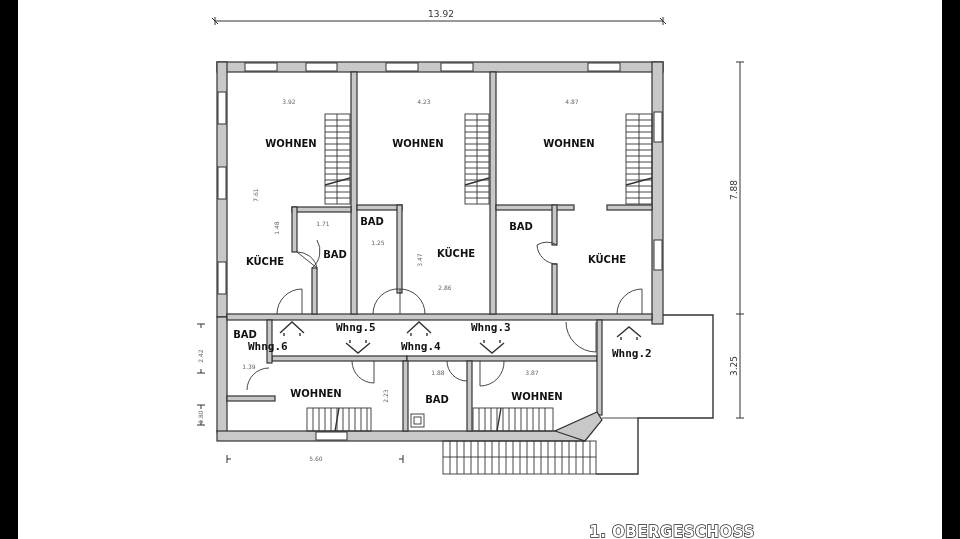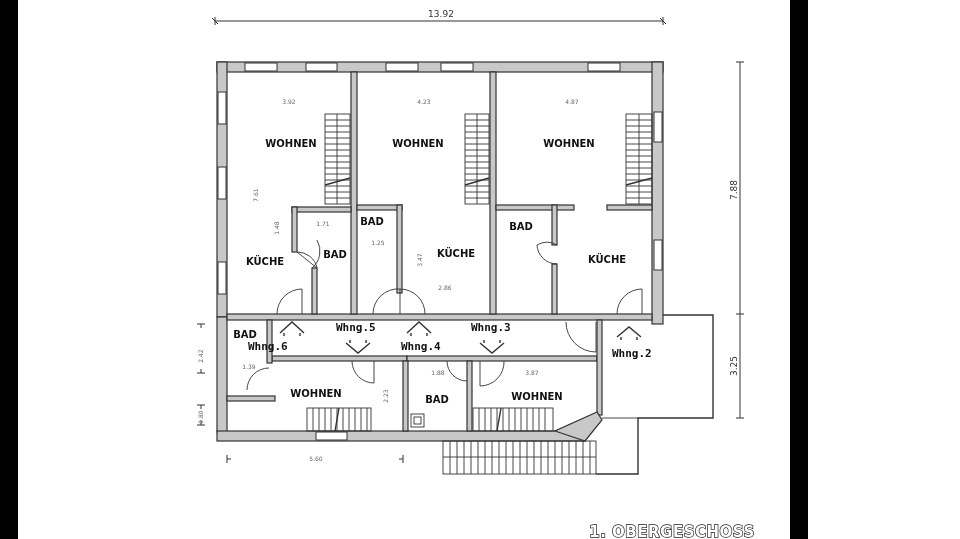--- a/index.html
+++ b/index.html
@@ -1,17 +1,17 @@
 <!DOCTYPE html>
 <html><head>
 <meta charset="utf-8">
 <style>
   html, body { margin:0; padding:0; background:#fff; }
   body { width:960px; height:539px; overflow:hidden; position:relative; font-family:"DejaVu Sans Mono", monospace; }
-  .frame { position:absolute; left:0; top:0; width:808px; height:539px; }
+  .frame { position:absolute; left:0; top:0; width:960px; height:539px; }
   .bar-left { position:absolute; left:0; top:0; width:18px; height:539px; background:#000; }
   .bar-right { position:absolute; right:0; top:0; width:18px; height:539px; background:#000; }
   svg { position:absolute; left:0; top:0; }
   .wall { fill:#c8c8c8; stroke:#333; stroke-width:1.2; }
   .line { stroke:#333; stroke-width:1.4; fill:none; }
   .thin { stroke:#333; stroke-width:0.9; fill:none; }
   .dim { stroke:#333; stroke-width:1; fill:none; }
   .label { font-family:"DejaVu Sans", sans-serif; font-weight:bold; font-size:10px; fill:#111; }
   .whng { font-family:"DejaVu Sans Mono", monospace; font-weight:bold; font-size:11px; fill:#111; }
   .dimtxt { font-family:"DejaVu Sans", sans-serif; font-size:9px; fill:#333; }

